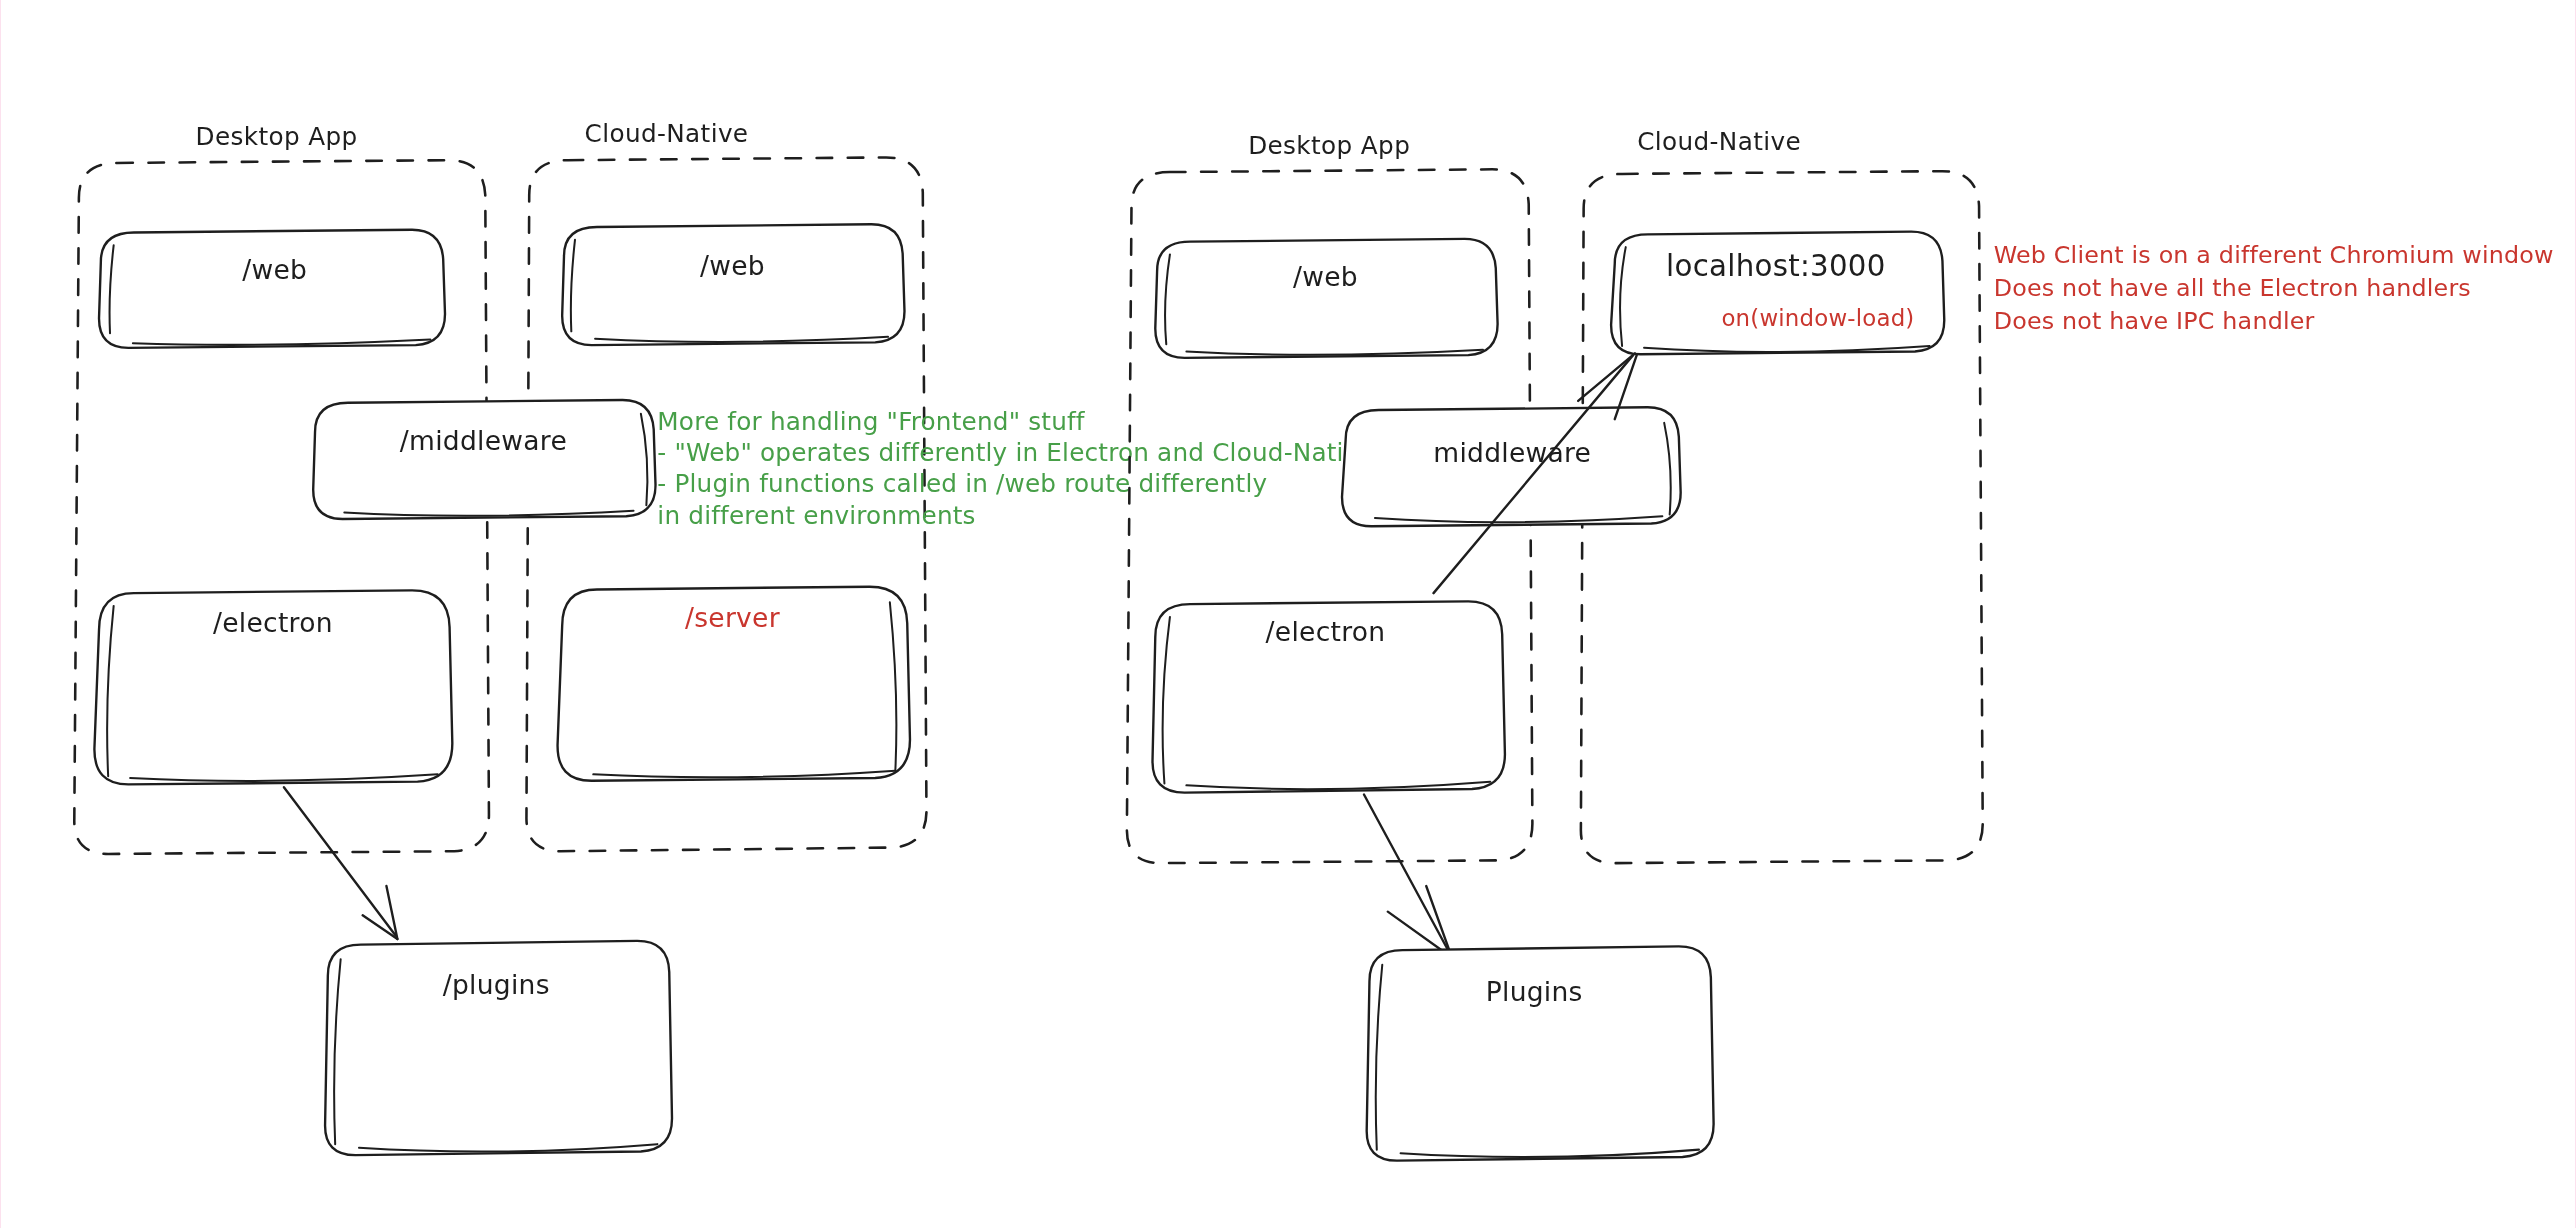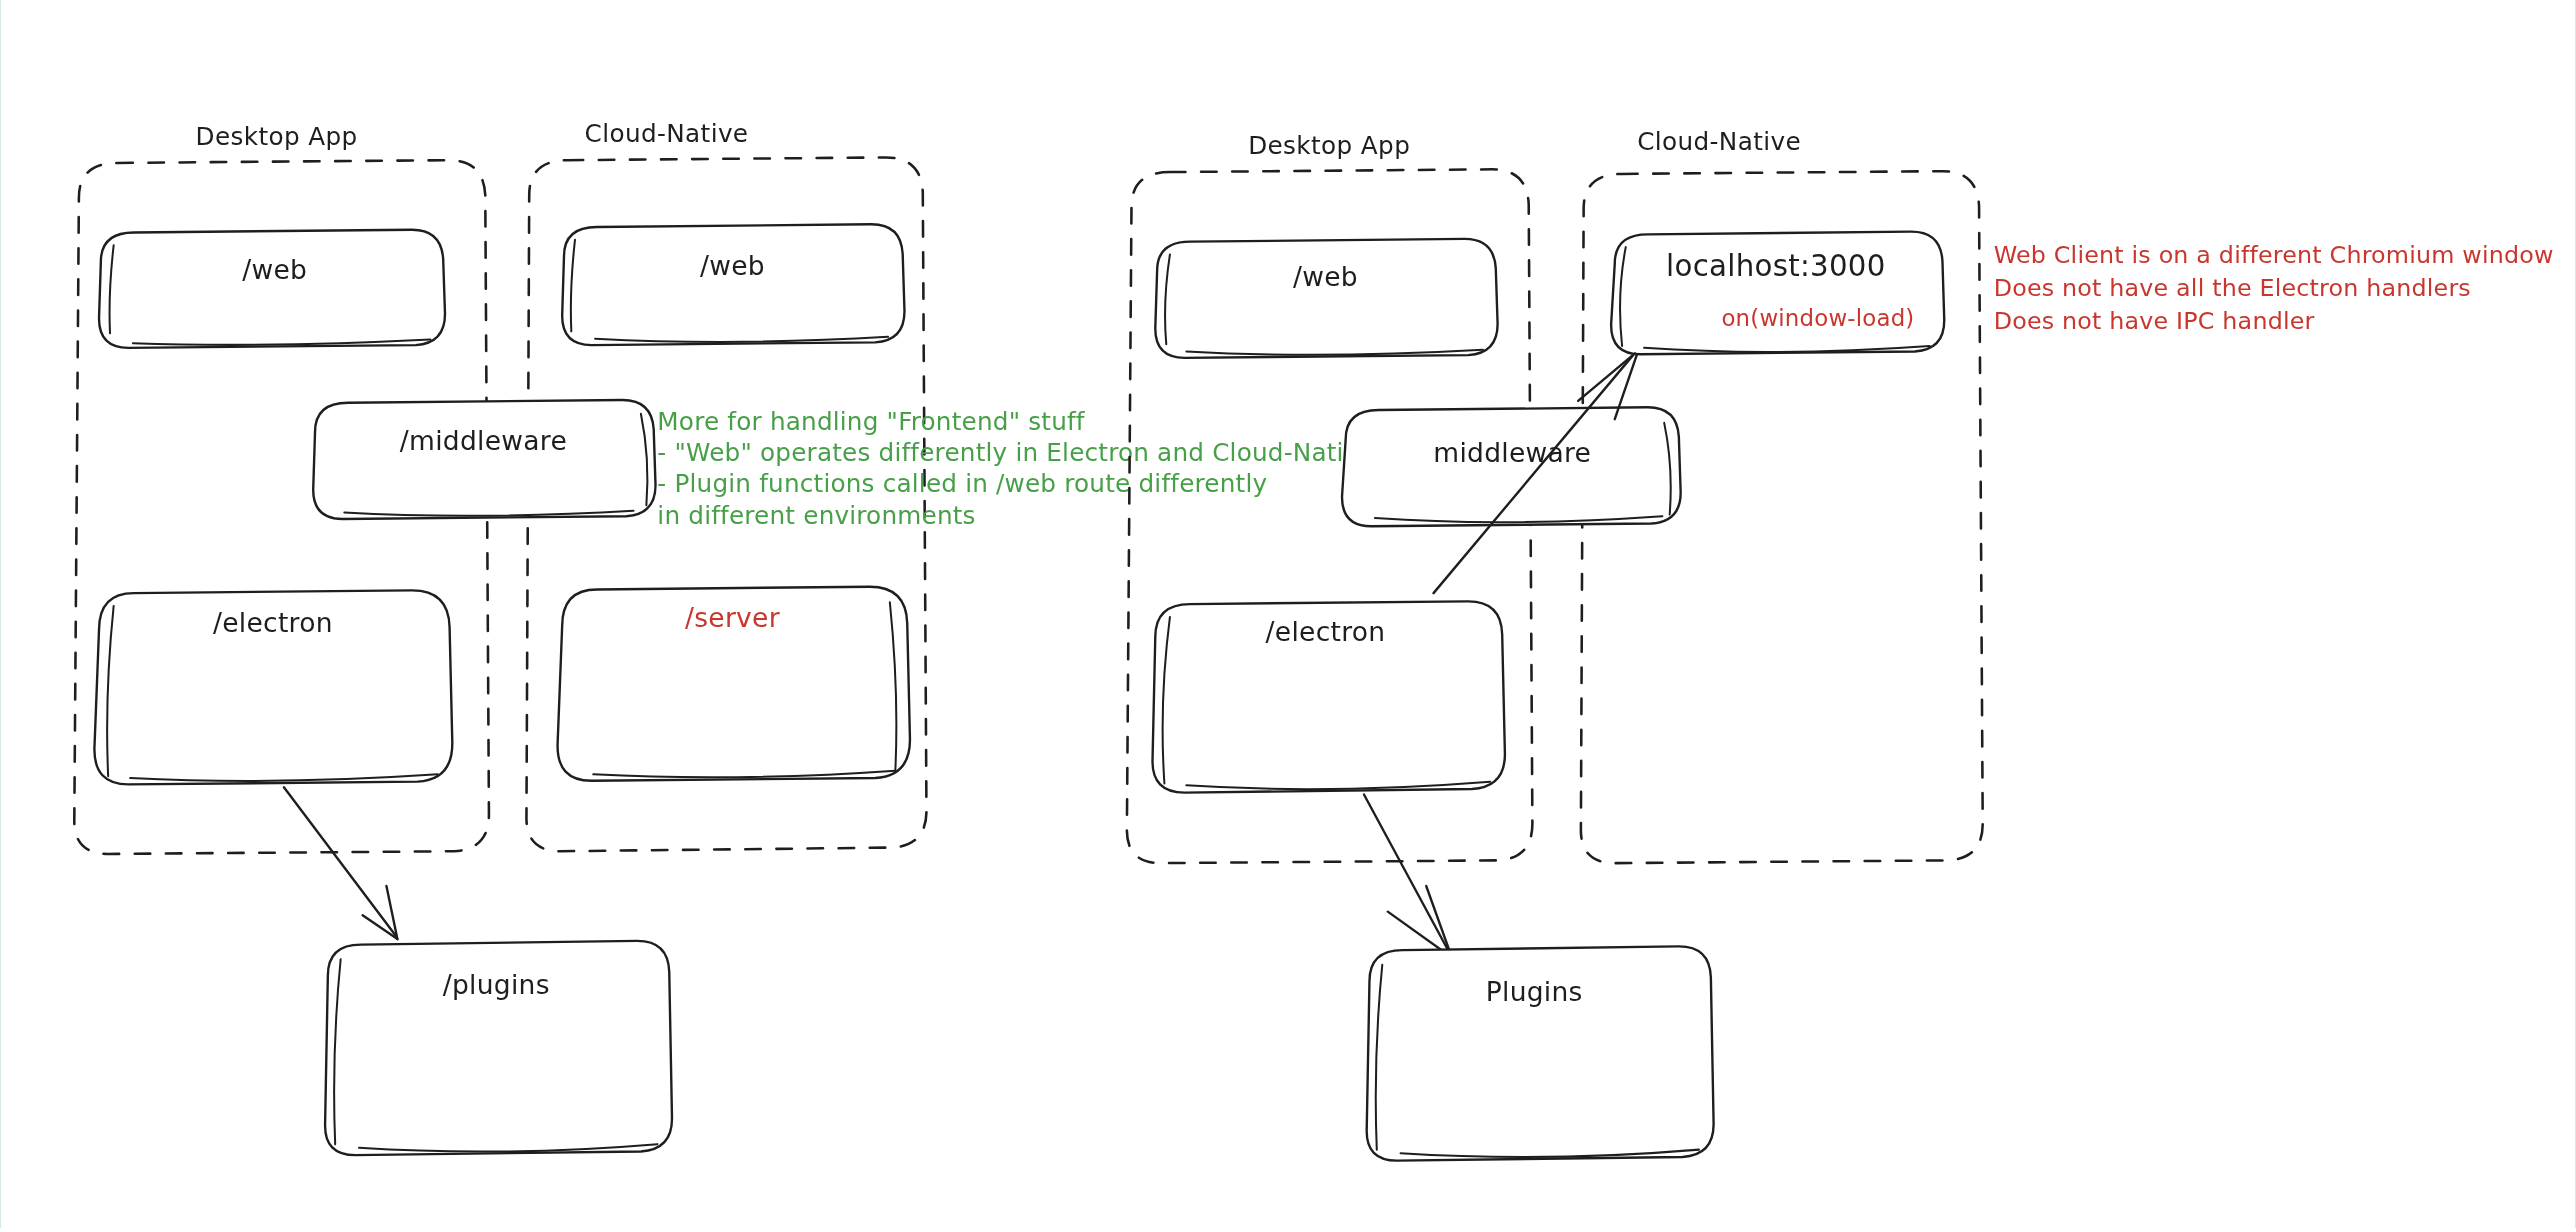--- a/index.html
+++ b/index.html
@@ -11,21 +11,21 @@
   body {
     width: 2576px;
     height: 1232px;
     overflow: hidden;
     font-family: "DejaVu Sans", sans-serif;
   }
   #canvas-root {
     position: relative;
     width: 2576px;
     height: 1228px;
-    background: #15803d;
+    background: #ec4899;
   }
   svg#board {
     display: block;
     width: 2576px;
     height: 1232px;
   }
   .grp-label {
     font-family: "DejaVu Sans", sans-serif;
     font-size: 27px;
     fill: #1e1e1e;

